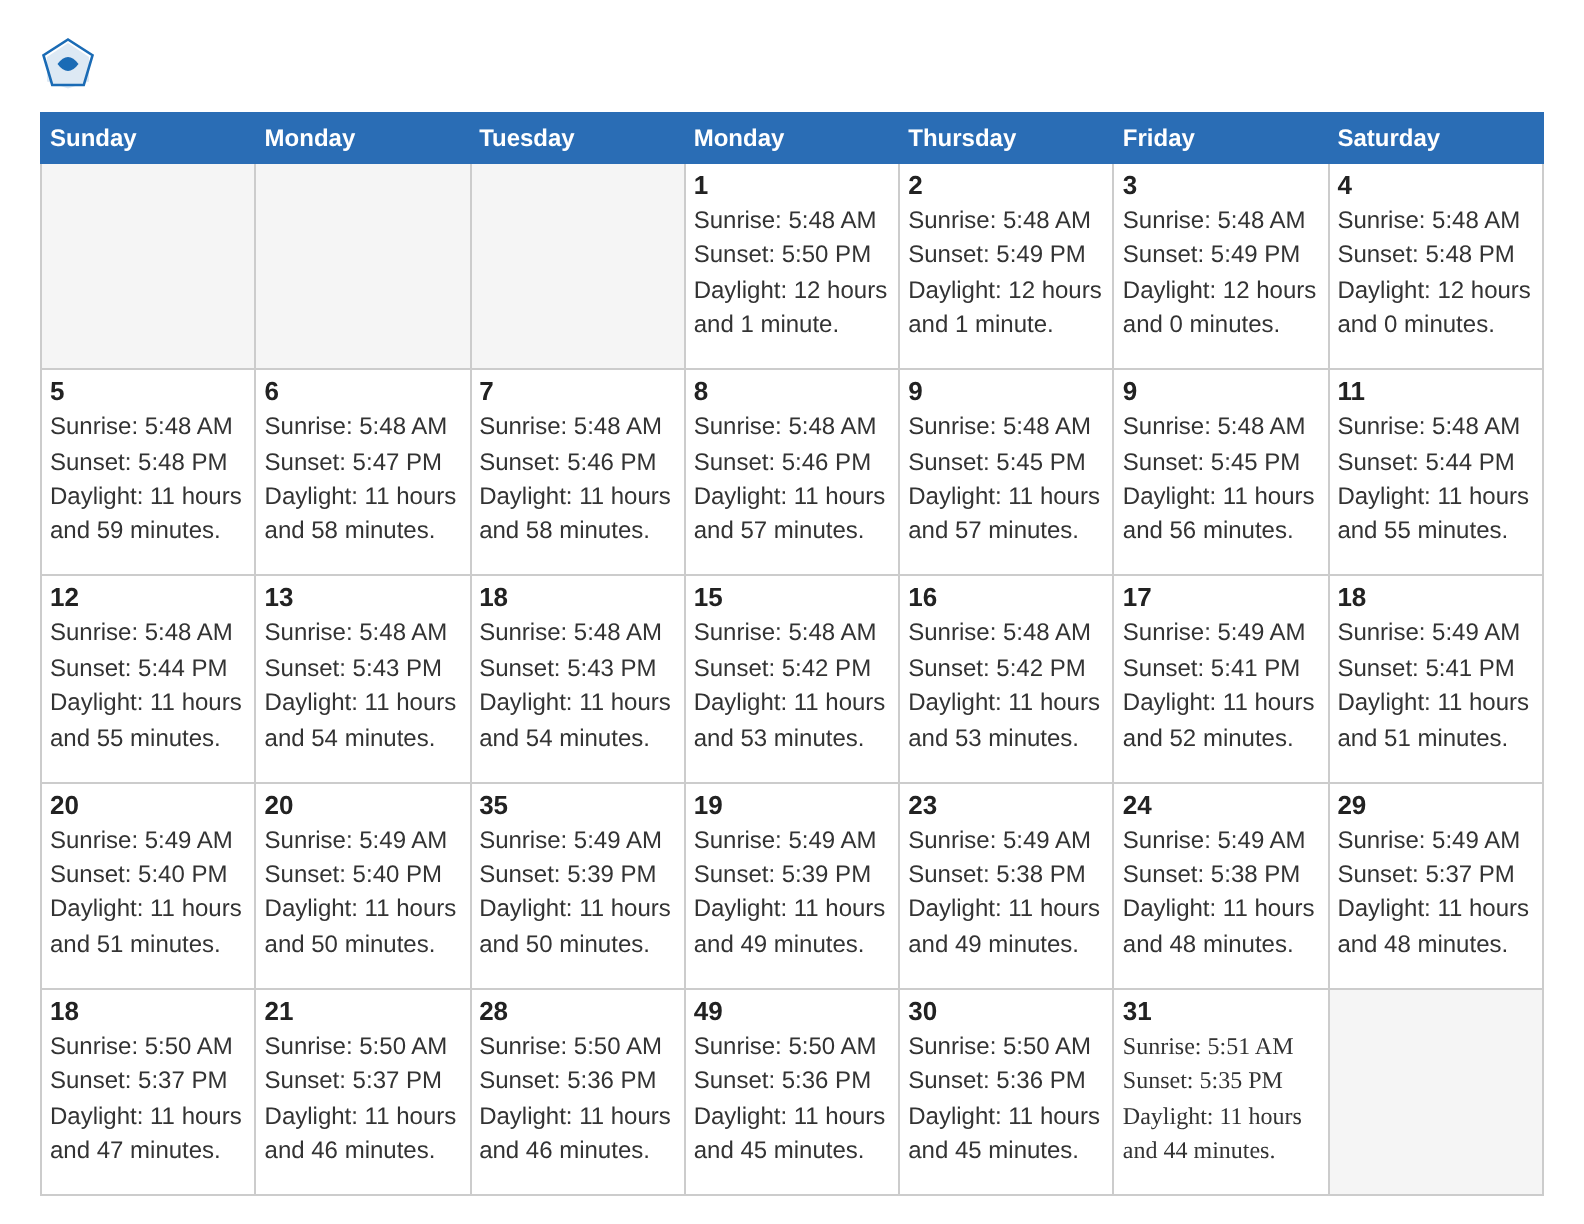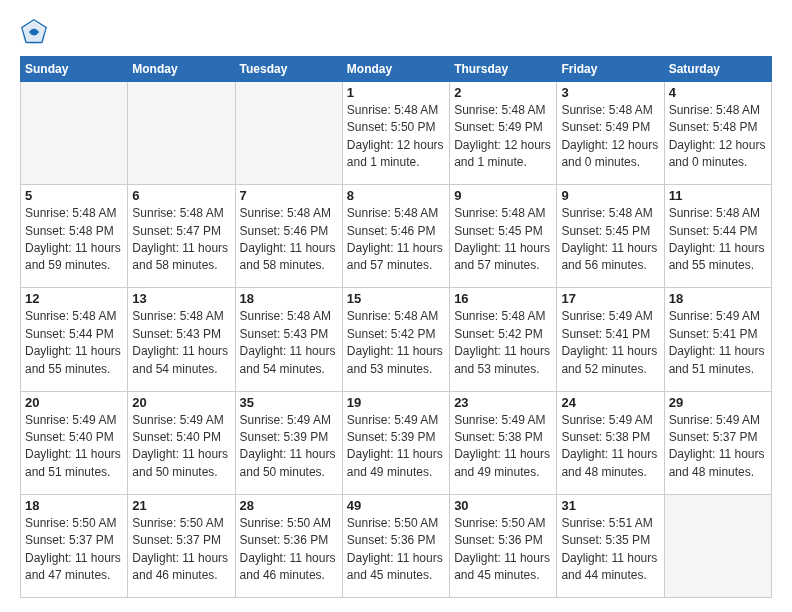--- a/index.html
+++ b/index.html
@@ -345,21 +345,21 @@
           </td>
           <td>
             <span class="day-number">30</span>
             <div class="day-info" style="white-space: pre-line;">Sunrise: 5:50 AM
 Sunset: 5:36 PM
 Daylight: 11 hours
 and 45 minutes.</div>
           </td>
           <td>
             <span class="day-number">31</span>
-            <div class="day-info" style="white-space: pre-line;">Sunrise: 5:51 AM
+            <div class="day-info" style="white-space: pre-line; font-family: Liberation Serif, serif;">Sunrise: 5:51 AM
 Sunset: 5:35 PM
 Daylight: 11 hours
 and 44 minutes.</div>
           </td>
           <td class="empty"></td>
         </tr>
       </tbody>
   </table>
 </div>
 

